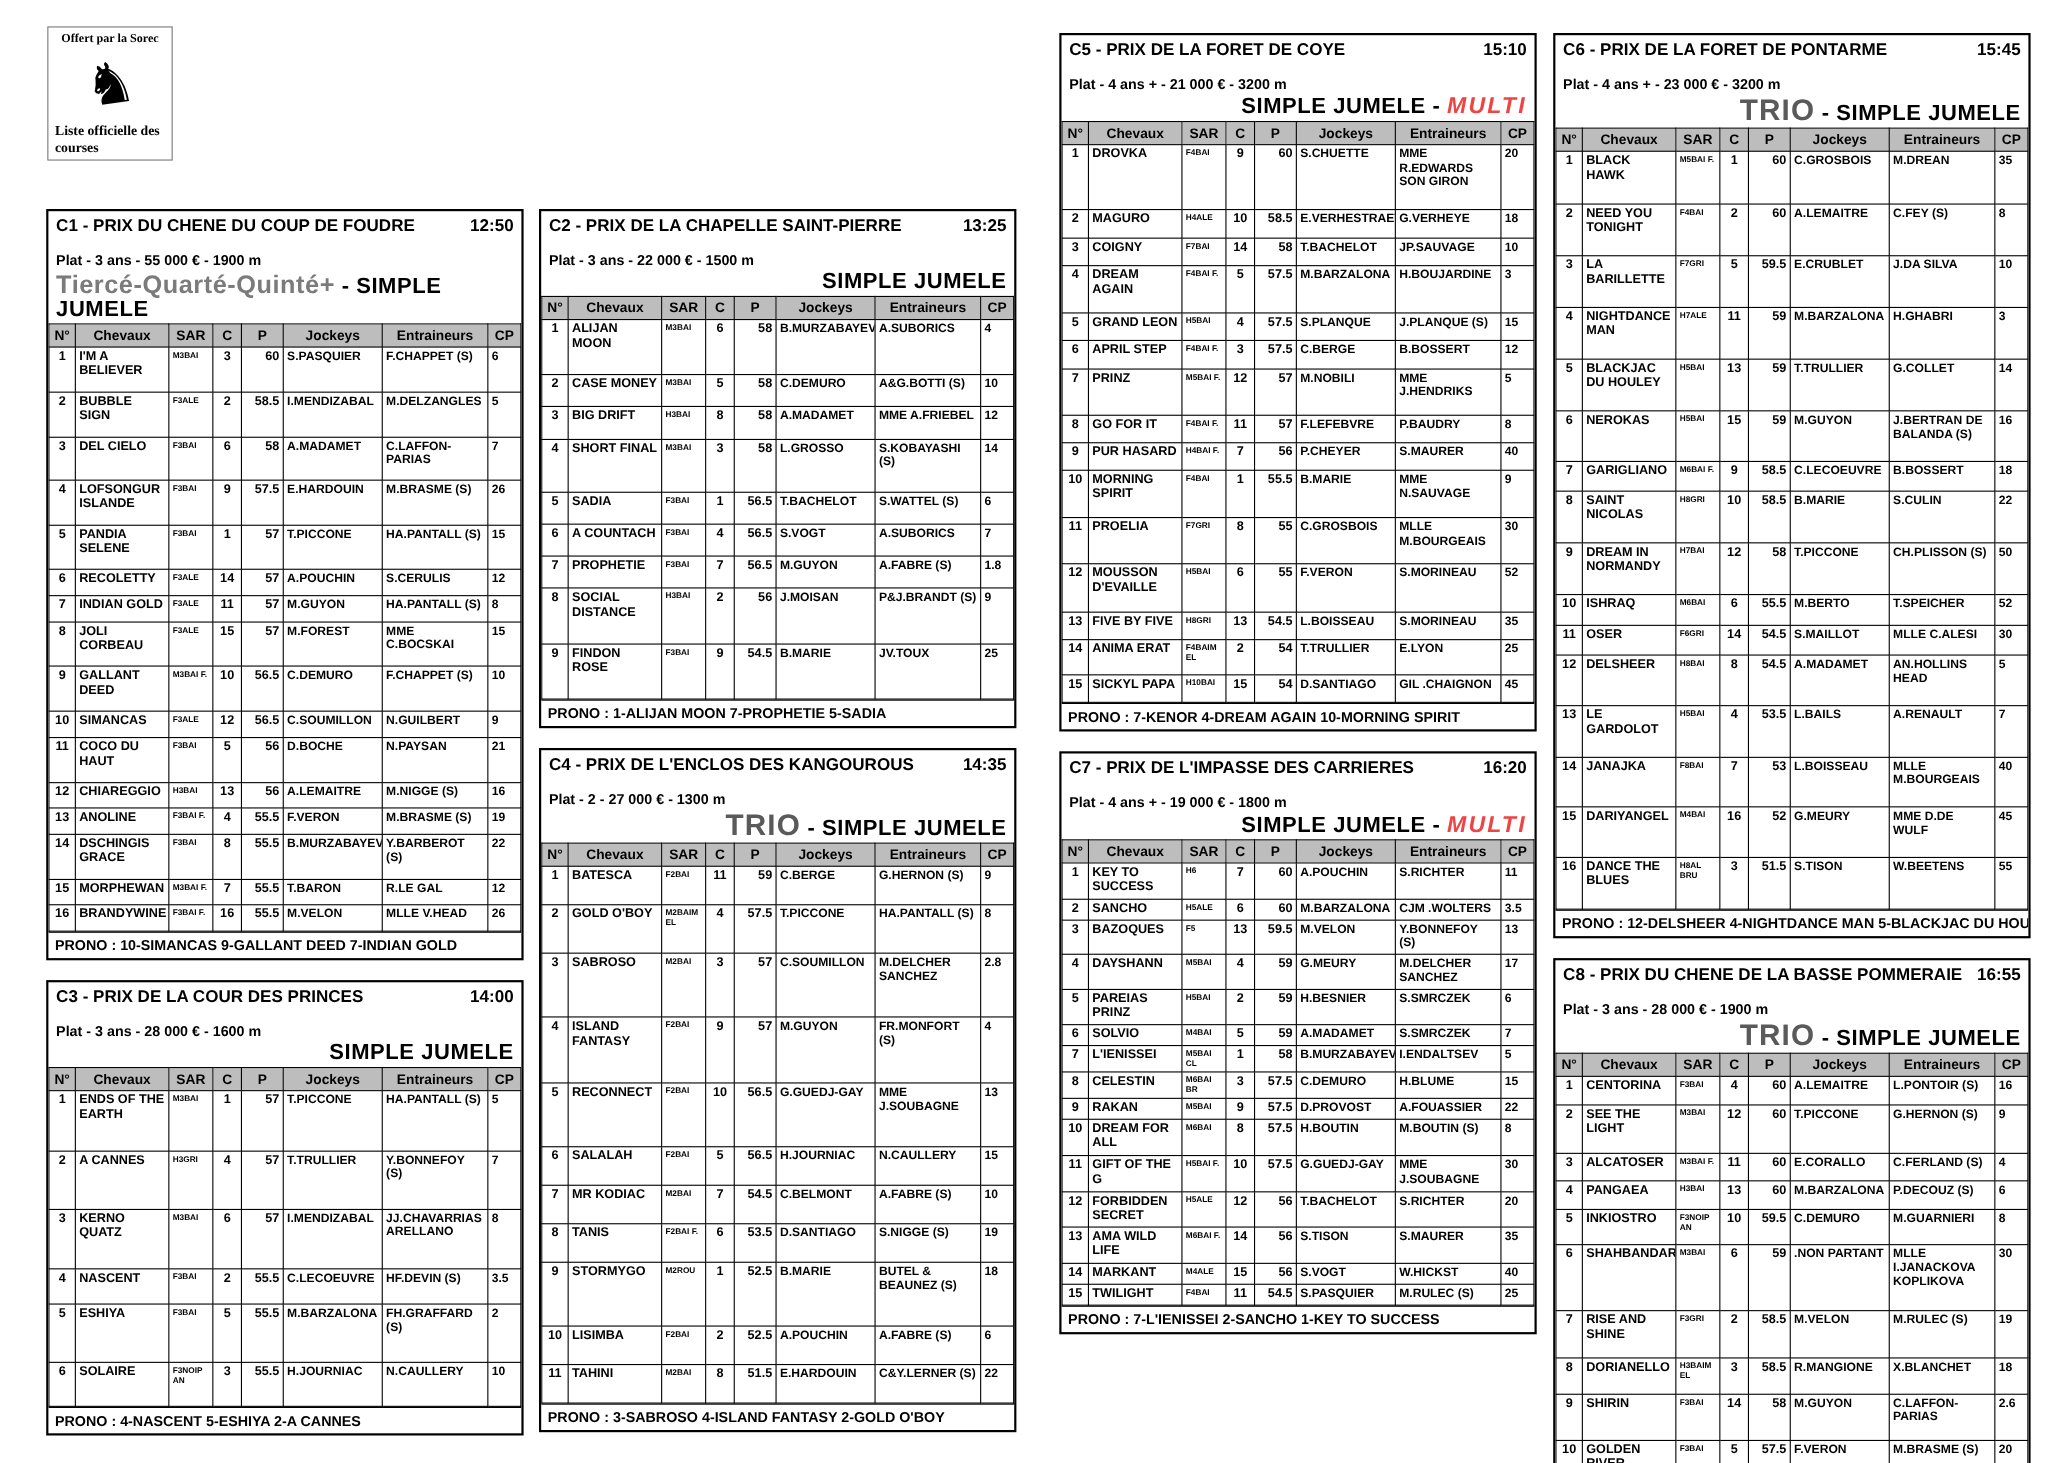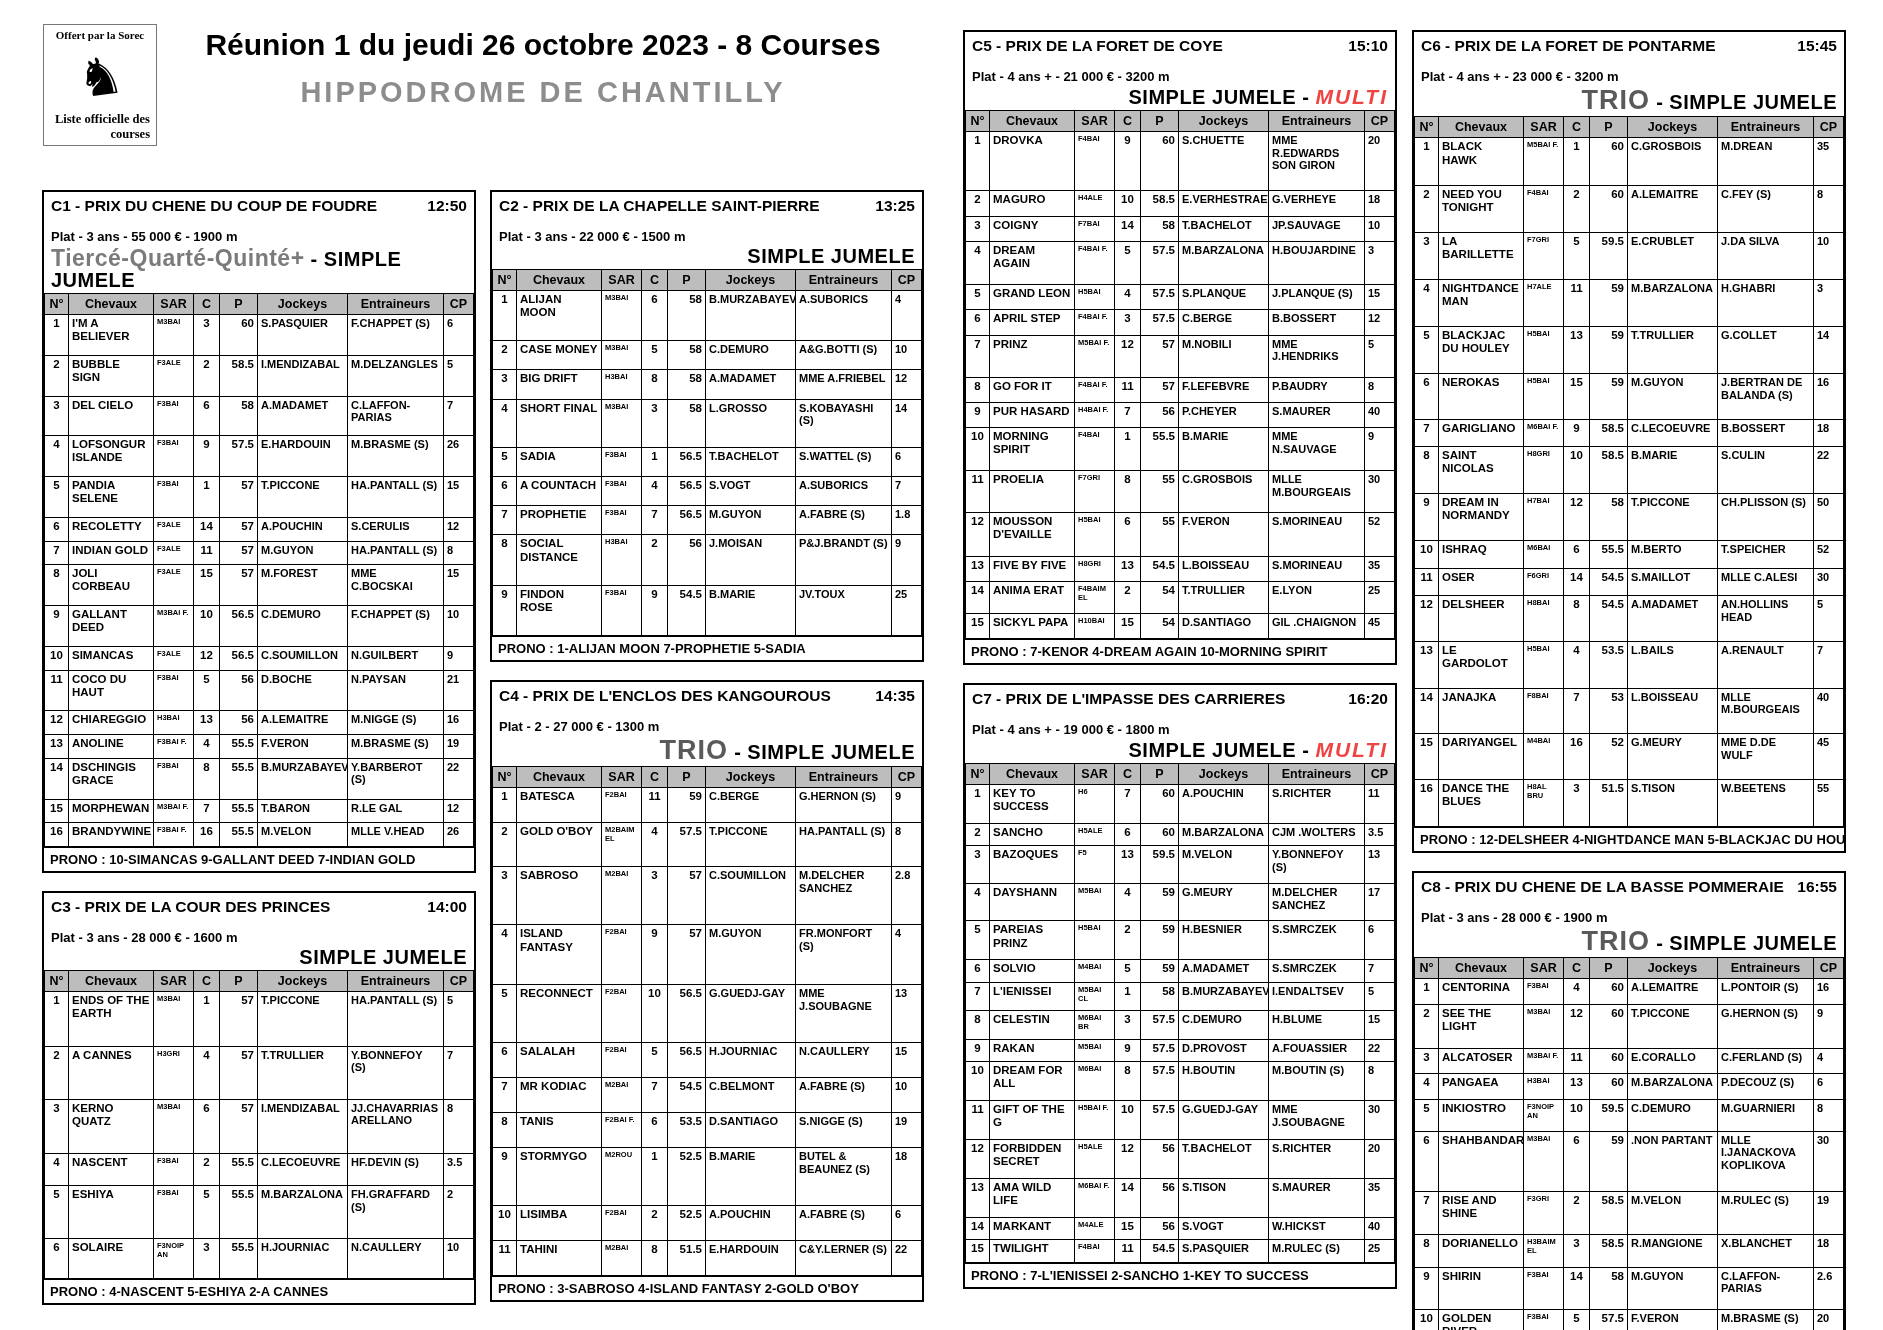--- a/index.html
+++ b/index.html
@@ -6,37 +6,37 @@
   body{font-family:"Liberation Sans", sans-serif;color:#000;}
   #page{position:relative;width:1883px;height:1330px;background:#fff;overflow:hidden;}
 
   
   #header{position:absolute;left:30px;top:18px;width:900px;height:150px;margin-left:13px;}
   #logo{position:absolute;left:0;top:6px;width:114px;height:122px;border:1px solid #777;
         display:flex;flex-direction:column;align-items:center;justify-content:space-between;
         padding:4px 2px;box-sizing:border-box;background:#fff;}
   #logo .logo-top{font-family:"Liberation Serif",serif;font-weight:bold;font-size:11px;white-space:nowrap;}
   #logo .logo-horse{font-size:52px;line-height:52px;transform:rotate(-8deg);}
-  #logo .logo-bottom{font-family:"Liberation Serif",serif;font-weight:bold;font-size:12.5px;text-align:right;width:100px;line-height:1.15;}
+  #logo .logo-bottom{font-family:"Liberation Serif",serif;font-weight:bold;font-size:12.5px;text-align:left;width:100px;line-height:1.15;}
   #titles{position:absolute;left:130px;top:10px;width:740px;text-align:center;}
   #main-title{font-size:30px;font-weight:bold;letter-spacing:0px;}
   #sub-title{margin-top:14px;font-size:29px;font-weight:bold;color:#8d8d8d;letter-spacing:3px;}
 
   
   .col{position:absolute;width:434px;}
   .col-0{left:42px;top:190px;}
   .col-1{left:490px;top:190px;}
   .col-2{left:963px;top:30px;}
   .col-3{left:1412px;top:30px;}
 
   
   .race{border:2px solid #000;background:#fff;box-sizing:border-box;display:flex;flex-direction:column;
         margin-bottom:18px;overflow:hidden;}
   .race-C1{height:683px}.race-C2{height:472px}.race-C3{height:414px}.race-C4{height:622px}
-  .race-C5{height:635px}.race-C6{height:823px}.race-C7{height:606px}.race-C8{height:629px}
+  .race-C5{height:635px}.race-C6{height:823px}.race-C7{height:530px}.race-C8{height:629px}
 
   .race-head{padding:5px 7px 2px 7px;}
   .race-title-row{display:flex;justify-content:space-between;align-items:flex-start;}
   .race-title{font-weight:bold;font-size:15.5px;line-height:1.15;padding-right:8px;}
   .race-time{font-weight:bold;font-size:15.5px;white-space:nowrap;}
   .race-cond{font-size:13px;margin-top:14px;font-weight:bold;}
   .race-bets{margin-top:2px;line-height:1.05;}
   .race-bets.align-right{text-align:right;}
   .race-bets.align-left{text-align:left;}
   .bet-plain{font-weight:bold;font-size:20px;letter-spacing:0.5px;}
@@ -65,24 +65,20 @@
 <body>
 
 <div id="page">
 
   <div id="header">
     <div id="logo">
       <div class="logo-top">Offert par la Sorec</div>
       <div class="logo-horse">♞</div>
       <div class="logo-bottom">Liste officielle des courses</div>
     </div>
-    <div id="titles">
-      <div id="main-title">Réunion 1 du jeudi 26 octobre 2023 - 8 Courses</div>
-      <div id="sub-title">HIPPODROME DE CHANTILLY</div>
-    </div>
   </div>
 
   <div class="col col-0">
       <section class="race race-C1">
         <div class="race-head">
           <div class="race-title-row">
             <span class="race-title">C1 -  PRIX DU CHENE DU COUP DE FOUDRE</span>
             <span class="race-time">12:50</span>
           </div>
           <div class="race-cond">Plat - 3 ans - 55 000 € - 1900 m</div>

